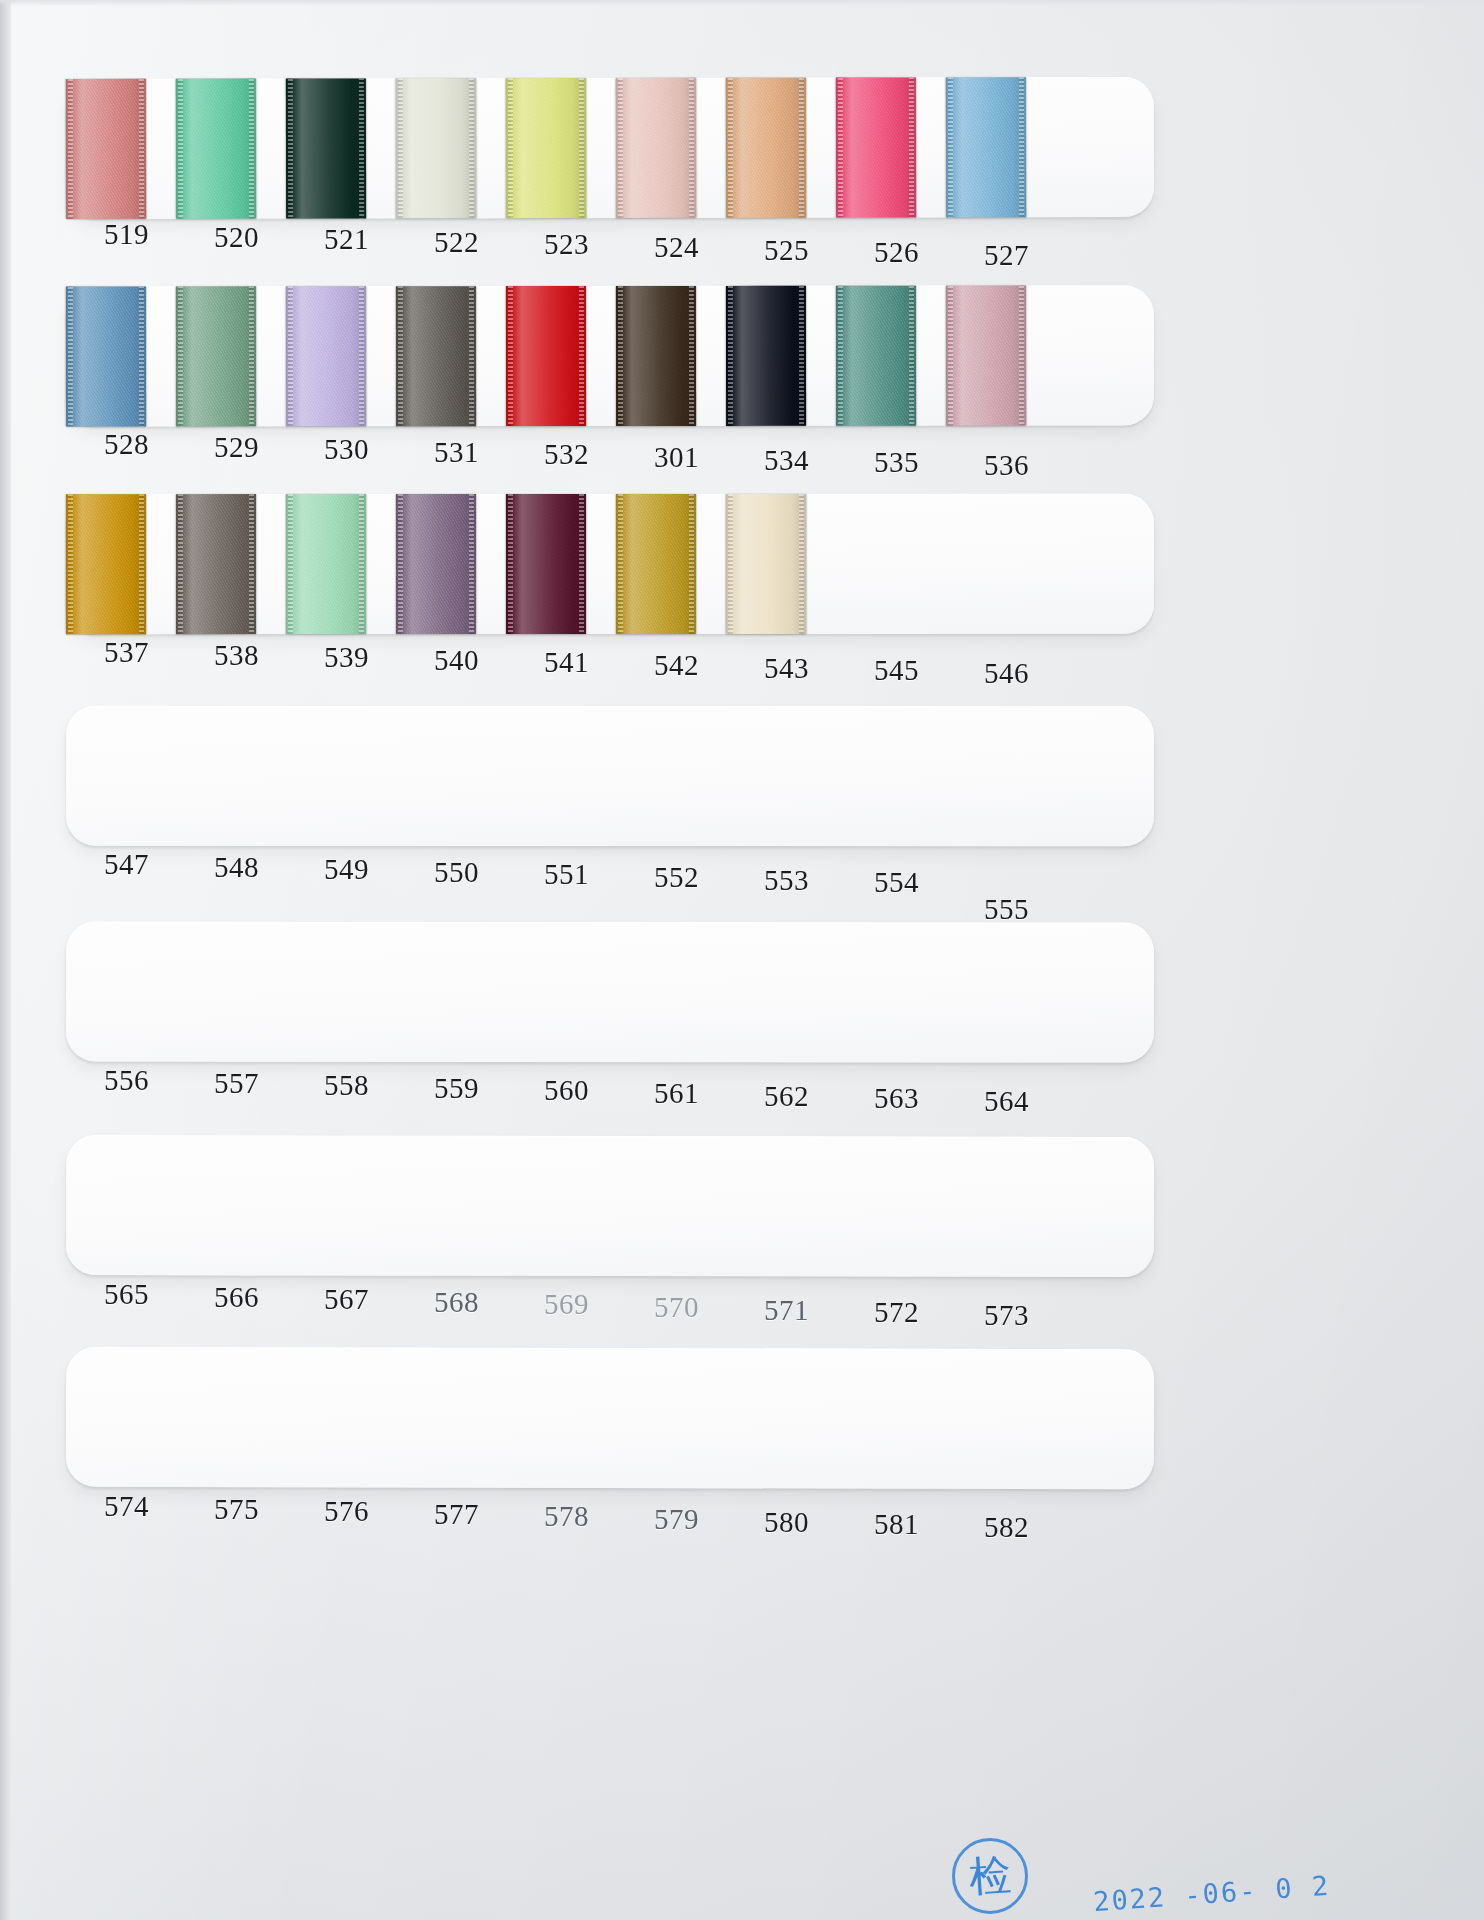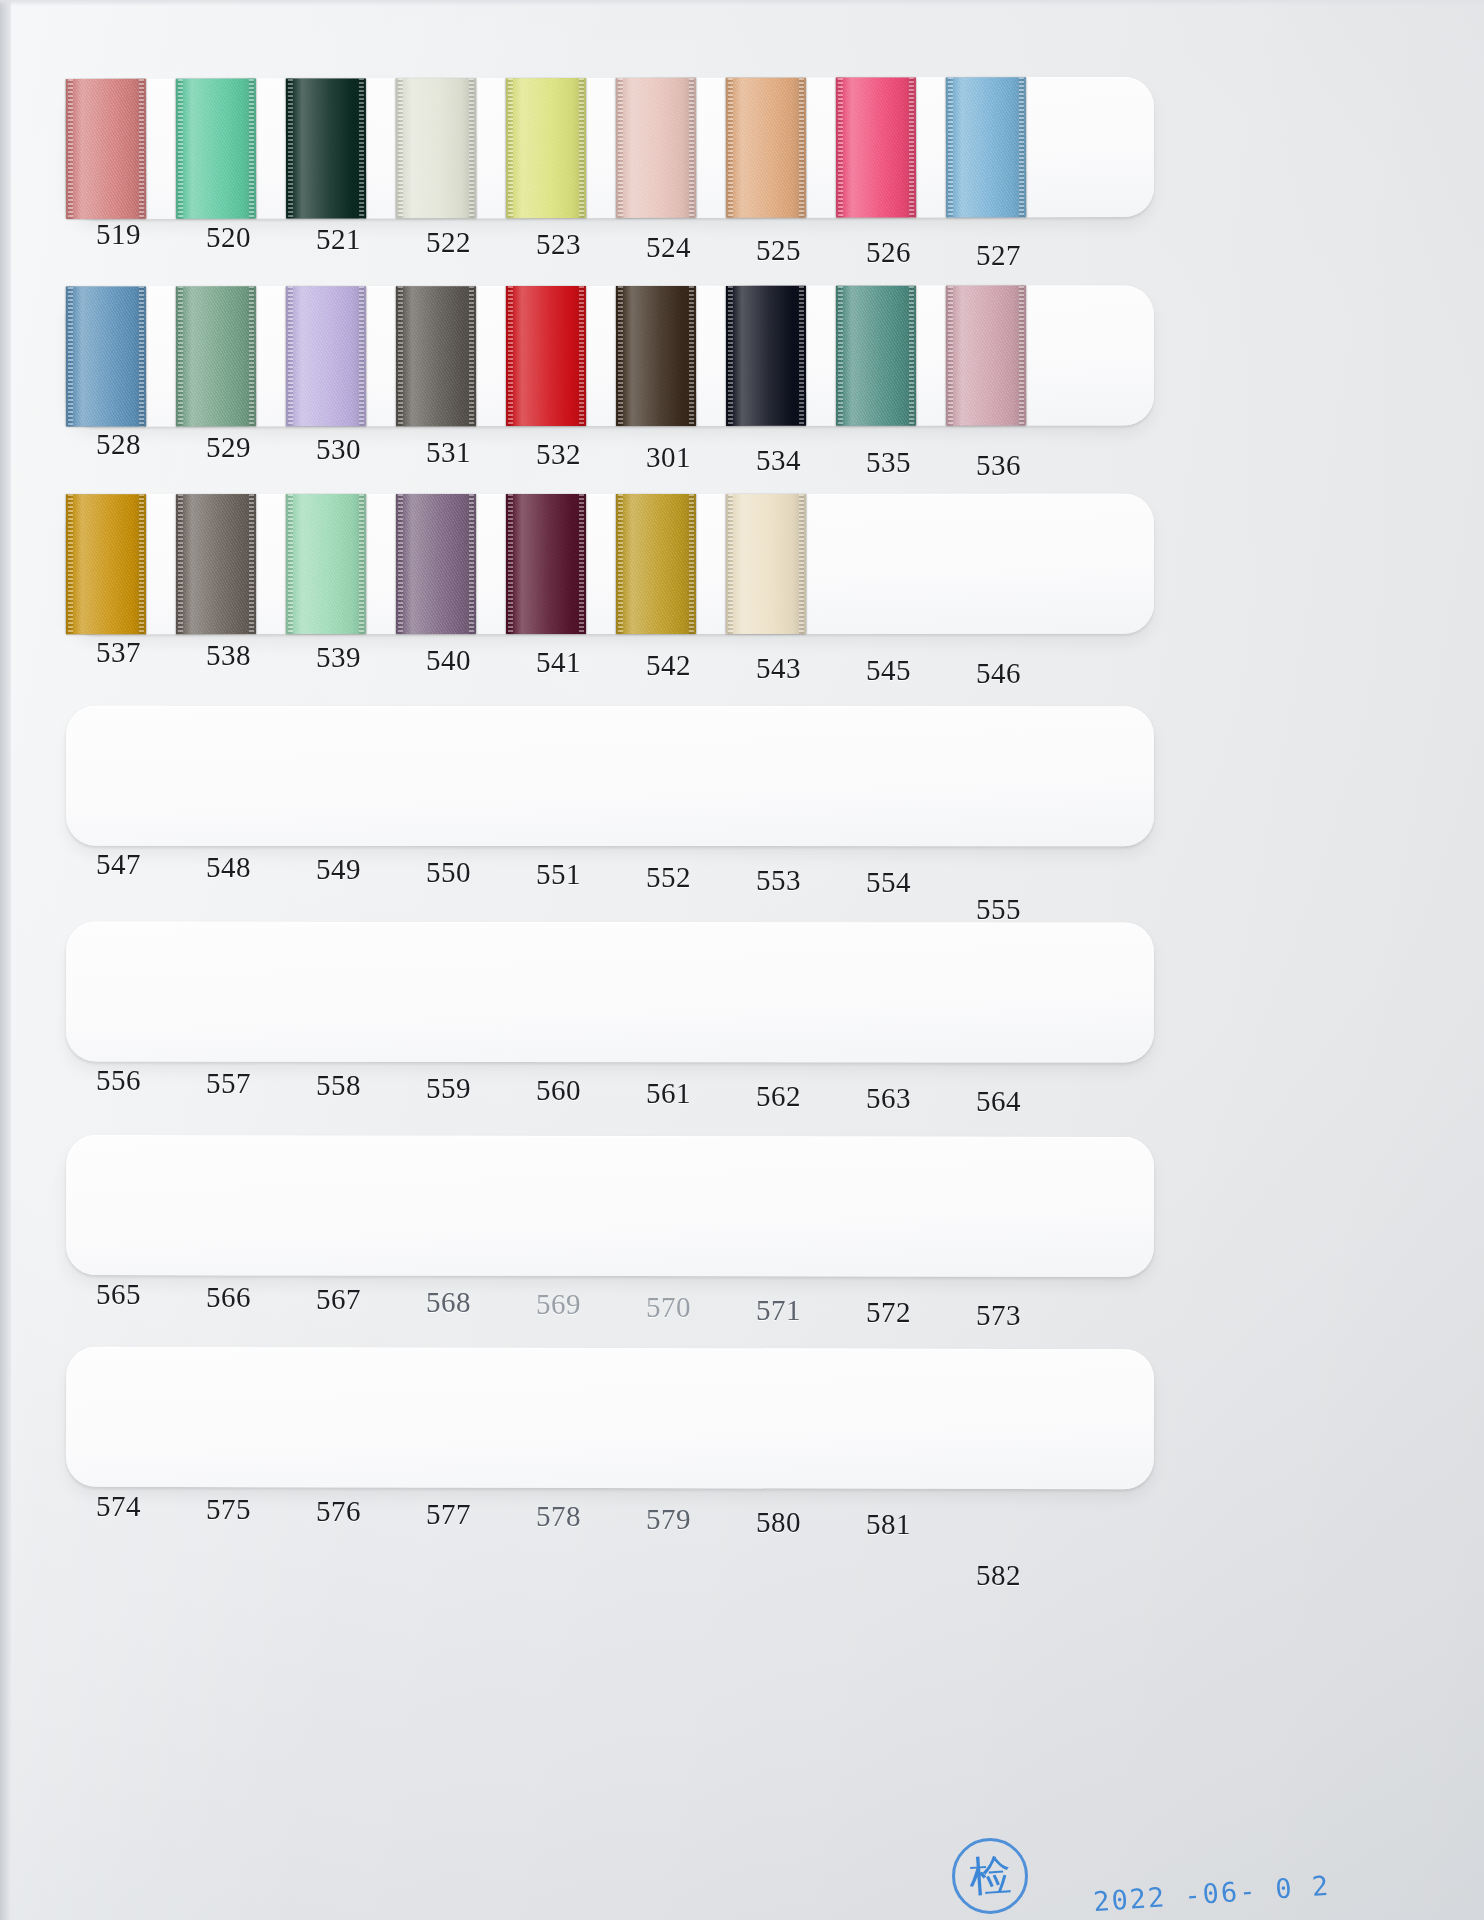--- a/index.html
+++ b/index.html
@@ -89,21 +89,21 @@
   .sel{
     position:absolute;top:0;bottom:0;width:5px;
     background:repeating-linear-gradient(180deg, rgba(255,255,255,0.40) 0 2px, rgba(0,0,0,0.10) 2px 4px);
     z-index:3;
   }
   .sel.l{left:2px}
   .sel.r{right:2px}
 
   .labels{
     position:absolute;
-    left:0;
+    left:8px;
     width:1088px;
     display:flex;
     height:46px;
   }
   .lab{
     width:110px;
     text-align:left;
     font-size:29px;
     letter-spacing:0.5px;
     color:#1b1c20;
@@ -452,21 +452,21 @@
         </div>
         <div class="labels" style="position: absolute; top: 1490px;">
           <div class="lab"><span style="transform: translateY(0px);">574</span></div>
           <div class="lab"><span style="transform: translateY(2.6px);">575</span></div>
           <div class="lab"><span style="transform: translateY(5.2px);">576</span></div>
           <div class="lab"><span style="transform: translateY(7.8px);">577</span></div>
           <div class="lab semi"><span style="transform: translateY(10.4px);">578</span></div>
           <div class="lab semi"><span style="transform: translateY(13px);">579</span></div>
           <div class="lab"><span style="transform: translateY(15.6px);">580</span></div>
           <div class="lab"><span style="transform: translateY(18.2px);">581</span></div>
-          <div class="lab"><span style="transform: translateY(20.8px); margin-top: 48px;">582</span></div>
+          <div class="lab"><span style="transform: translateY(20.8px);">582</span></div>
         </div>
       </div>
     </div>
 
   <div class="stamp">
     <div class="ring"></div>
     <div class="glyph">检</div>
   </div>
   <div class="stamp-date">2022 -06- 0 2</div>
 </div>

